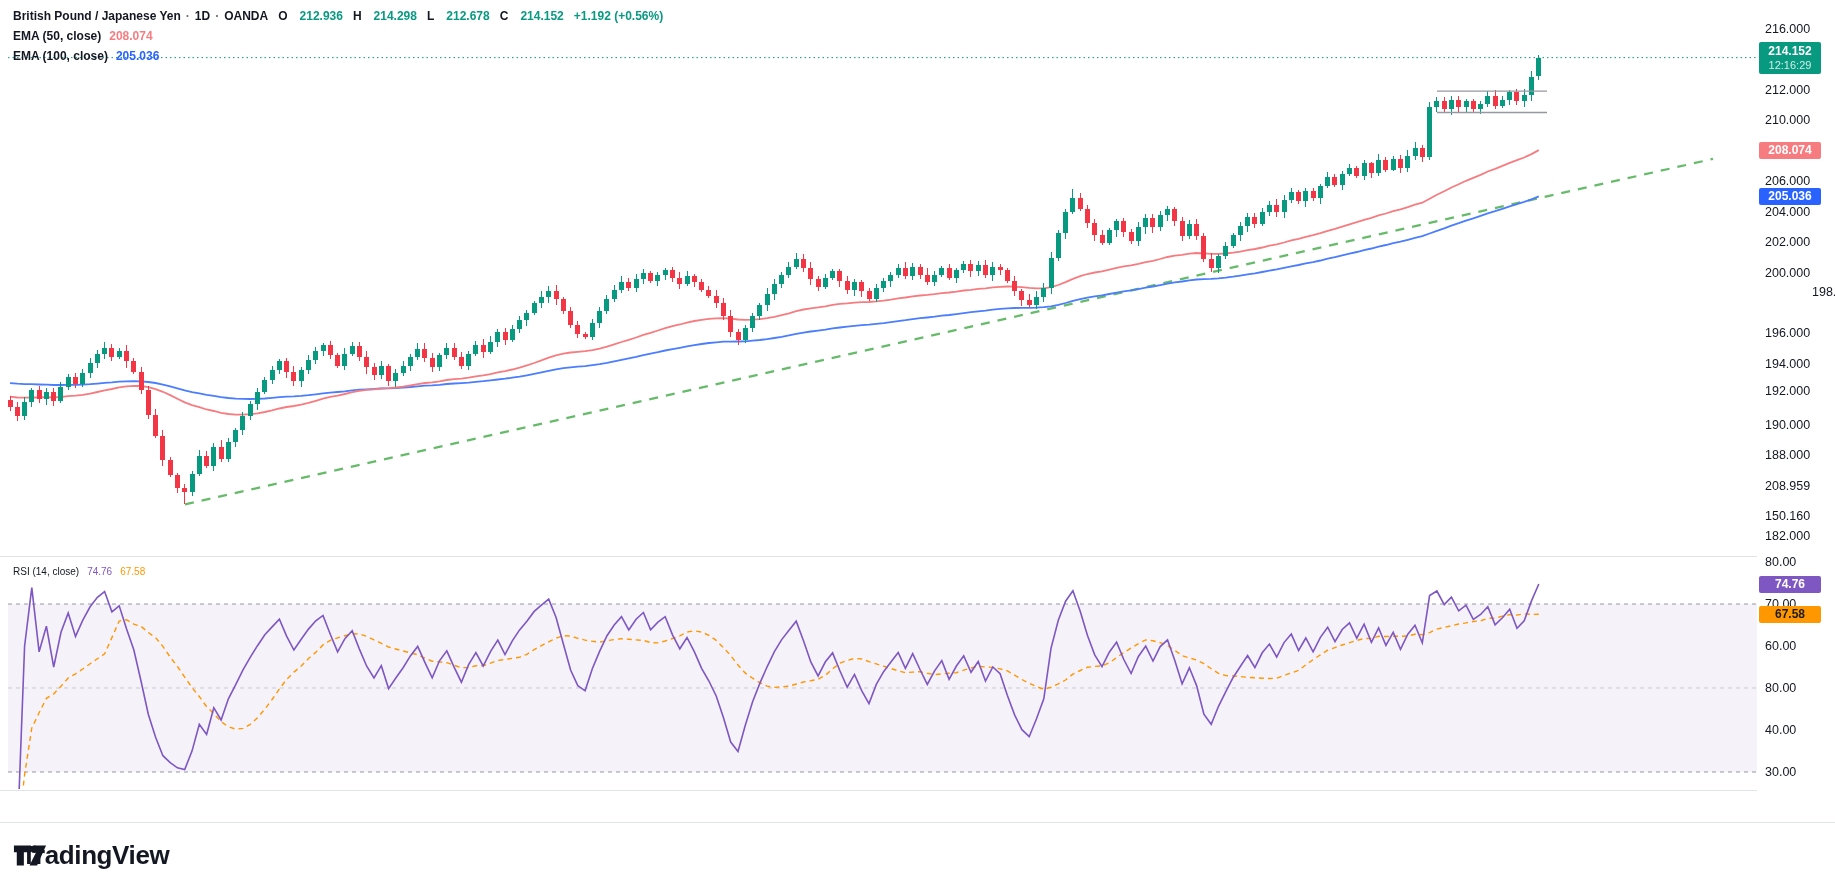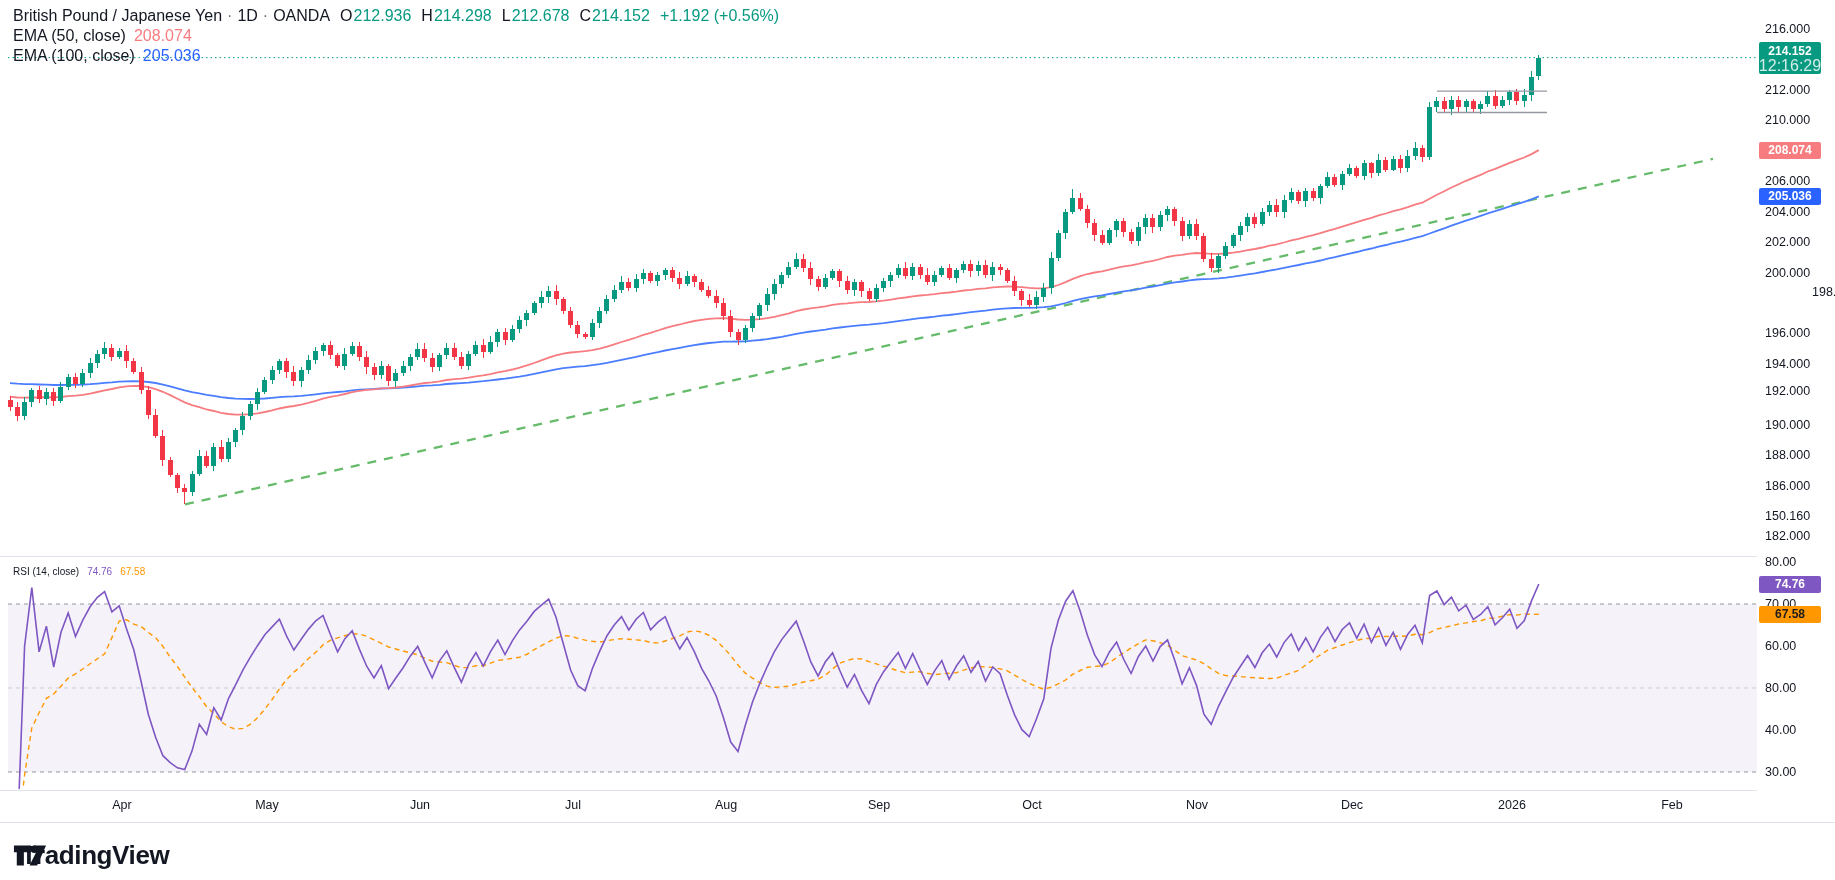--- a/index.html
+++ b/index.html
@@ -1,35 +1,35 @@
 <!DOCTYPE html>
 <html><head>
 <meta charset="utf-8">
 <style>
   html,body{margin:0;padding:0;background:#fff;}
   #app{position:relative;width:1835px;height:880px;background:#fff;overflow:hidden;
        font-family:"Liberation Sans",sans-serif;color:#131722;}
   svg{position:absolute;left:0;top:0;}
-  .legend{position:absolute;top:6px;left:13px;z-index:6;font-size:16px;}
+  .legend{position:absolute;top:6px;left:13px;z-index:6;font-size:12px;font-weight:bold;}
   .legend-row{height:20px;display:flex;align-items:center;}
   .lg-sep{color:#6a6d78;padding:0 5px;}
   .lg-k{margin-left:10px;color:#131722;}
-  .lg-v{color:#089981;margin-left:1px;}
+  .lg-v{color:#089981;margin-left:12px;}
   .lg-chg{margin-left:10px;color:#089981;}
   .lg-ema50{color:#f77c80;margin-left:8px;}
   .lg-ema100{color:#2962ff;margin-left:8px;}
   .lg-rsi1{color:#7e57c2;margin-left:8px;}
   .lg-rsi2{color:#ff9800;margin-left:8px;}
   .rsi-legend{position:absolute;top:566px;left:13px;z-index:6;font-size:10px;display:flex;align-items:center;}
   .axis-gutter{position:absolute;top:0;left:1757px;width:78px;height:822px;background:#fff;z-index:4;}
   .tick{position:absolute;left:8px;font-size:12.5px;color:#131722;white-space:nowrap;}
   .badge{position:absolute;left:2px;width:62px;border-radius:2px;color:#fff;font-size:12px;
          display:flex;flex-direction:column;align-items:center;justify-content:center;z-index:5;}
   .badge .b-price{line-height:15px;font-weight:600;}
-  .badge .b-count{line-height:13px;font-size:16px;color:rgba(255,255,255,.82);}
+  .badge .b-count{line-height:13px;font-size:11px;color:rgba(255,255,255,.82);}
   .sep-h{position:absolute;left:0;width:1835px;height:1px;background:#e0e3eb;z-index:3;}
   .sep-v{position:absolute;top:0;height:822px;width:1px;background:#e0e3eb;z-index:3;}
   .time-axis{position:absolute;left:0;top:791px;width:1835px;height:31px;background:#fff;z-index:2;}
   .time-label{position:absolute;top:7px;font-size:12.5px;color:#131722;transform:translateX(-50%);}
   .logo{position:absolute;left:13px;top:840px;display:flex;align-items:center;z-index:6;}
   .logo-text{font-size:26px;font-weight:700;letter-spacing:-0.4px;color:#131722;margin-left:8px;}
 </style>
 </head>
 <body>
 
@@ -545,50 +545,37 @@
       <div class="tick" style="top: 174.2px;">206.000</div>
       <div class="tick" style="top: 204.64px;">204.000</div>
       <div class="tick" style="top: 235.08px;">202.000</div>
       <div class="tick" style="top: 265.52px;">200.000</div>
       <div class="tick" style="top: 285px; margin-left: 47px;">198.000</div>
       <div class="tick" style="top: 326.4px;">196.000</div>
       <div class="tick" style="top: 356.84px;">194.000</div>
       <div class="tick" style="top: 384px;">192.000</div>
       <div class="tick" style="top: 417.72px;">190.000</div>
       <div class="tick" style="top: 448.16px;">188.000</div>
-      <div class="tick" style="top: 478.6px;">186.000</div>
+      <div class="tick" style="top: 478.6px;">208.959</div>
       <div class="tick" style="top: 509.04px;">150.160</div>
       <div class="tick" style="top: 529px;">182.000</div>
       <div class="tick" style="top: 554.5px;">80.00</div>
       <div class="tick" style="top: 596.5px;">70.00</div>
       <div class="tick" style="top: 638.5px;">60.00</div>
       <div class="tick" style="top: 680.5px;">80.00</div>
       <div class="tick" style="top: 722.5px;">40.00</div>
       <div class="tick" style="top: 764.5px;">30.00</div>
     </div>
 
   <div class="sep-h" style="top:556px"></div>
   <div class="sep-h" style="top:790px"></div>
   <div class="sep-h" style="top:822px"></div>
   <div class="sep-v" style="left:1757px"></div>
   <div class="sep-v" style="left:1833px"></div>
 
-  <div class="time-axis" id="time-axis">
-      <div class="time-label" style="left: 122px;">Apr</div>
-      <div class="time-label" style="left: 267px;">May</div>
-      <div class="time-label" style="left: 420px;">Jun</div>
-      <div class="time-label" style="left: 573px;">Jul</div>
-      <div class="time-label" style="left: 726px;">Aug</div>
-      <div class="time-label" style="left: 879px;">Sep</div>
-      <div class="time-label" style="left: 1032px;">Oct</div>
-      <div class="time-label" style="left: 1197px;">Nov</div>
-      <div class="time-label" style="left: 1352px;">Dec</div>
-      <div class="time-label" style="left: 1512px;">2026</div>
-      <div class="time-label" style="left: 1672px;">Feb</div>
-    </div>
 
   <div class="logo">
     <svg width="34" height="30" viewBox="0 0 36 30">
       <path d="M1 5 H19 V12 H11.5 V26 H4 V12 H1 Z" fill="#131722"></path>
       <circle cx="22.5" cy="9" r="4" fill="#131722"></circle>
       <path d="M22 5 H35 L25.5 26 H17.5 L24.5 12 H22 Z" fill="#131722"></path>
     </svg>
     <span class="logo-text">TradingView</span>
   </div>
 

